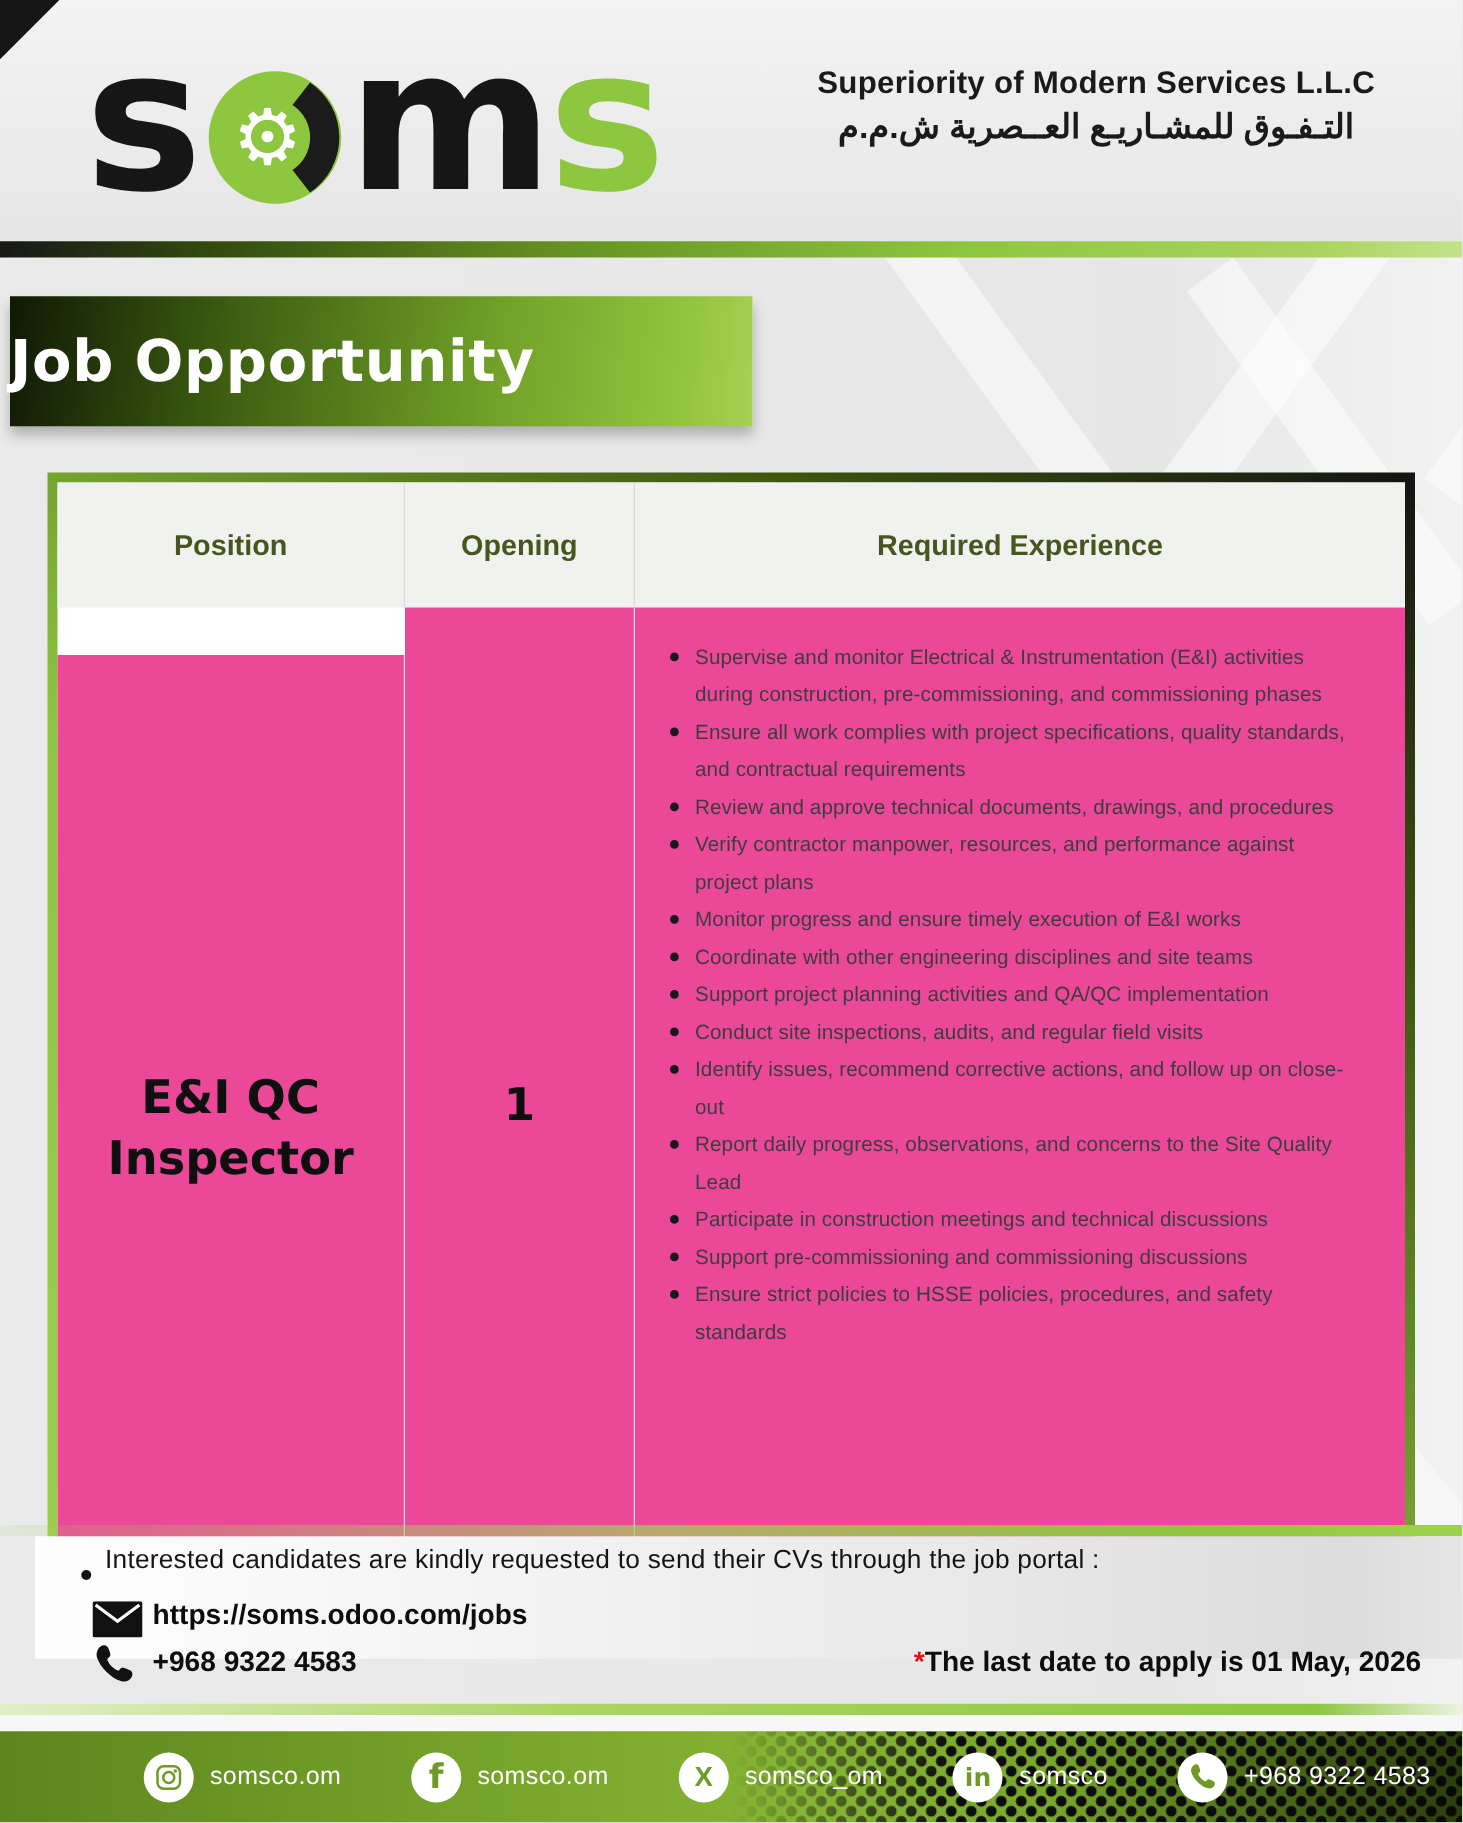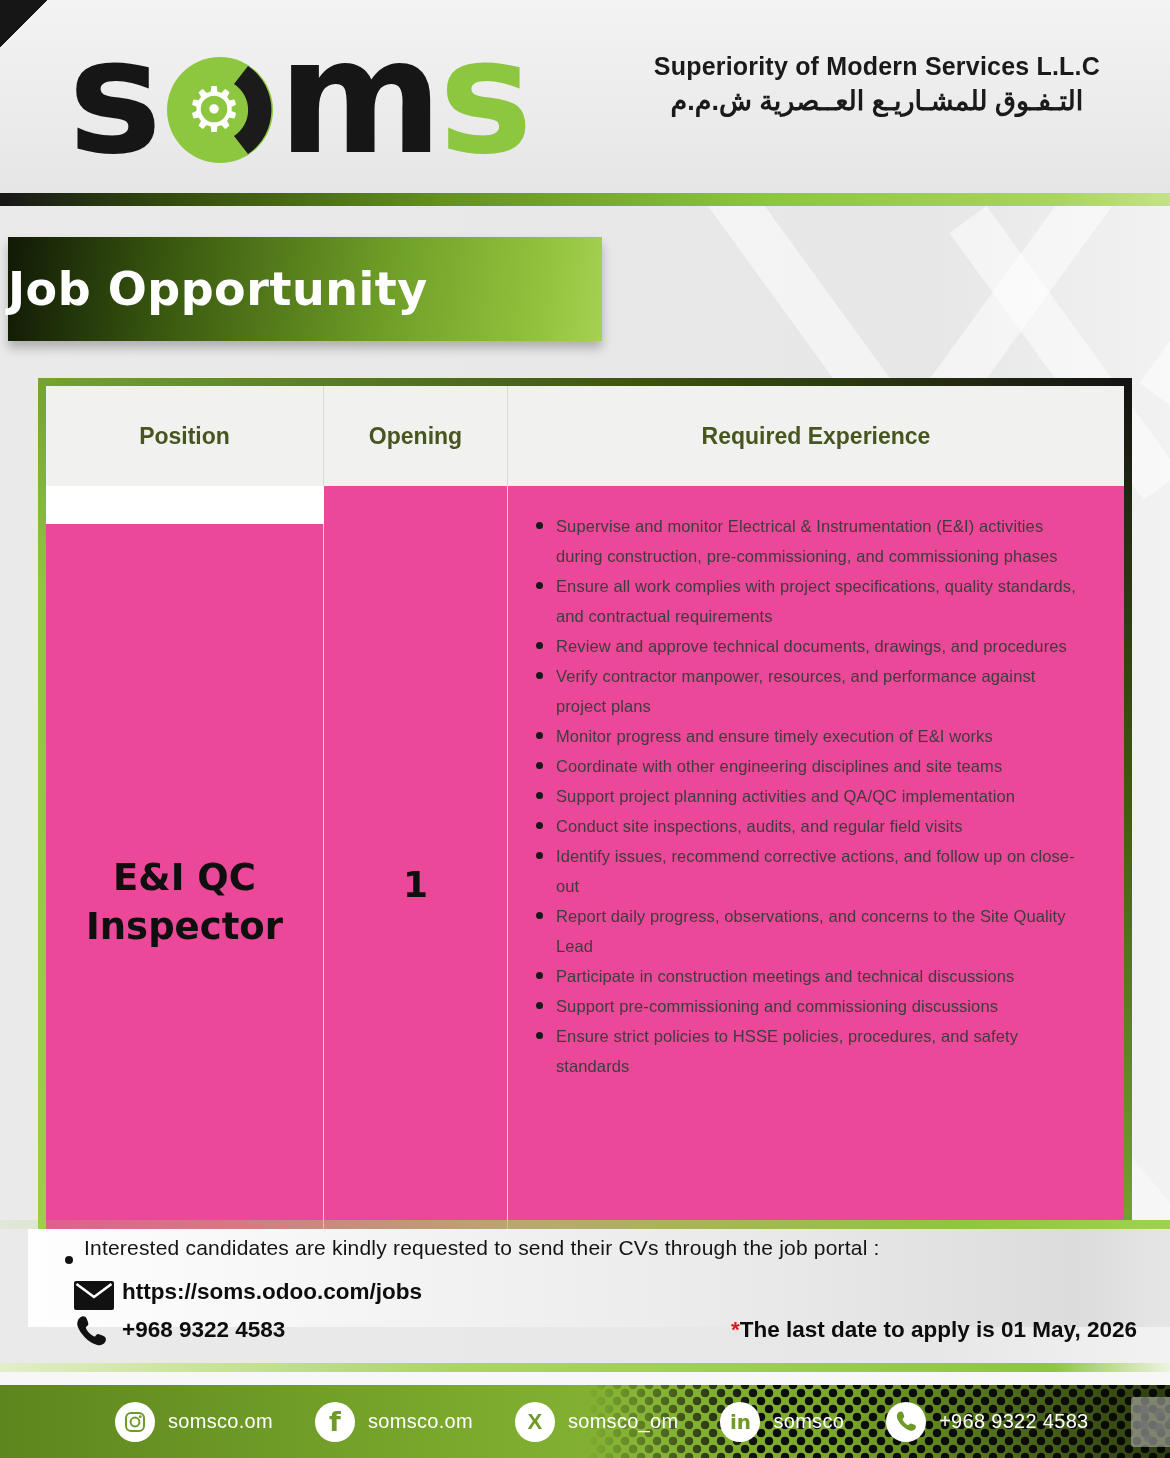--- a/index.html
+++ b/index.html
@@ -74,21 +74,21 @@
   .footer{position:absolute;top:1385px;left:0;right:0;height:73px;z-index:2;overflow:hidden;
     background:linear-gradient(to right,#5d861e,#79a82c 38%,#86b434 55%,#74a029 78%,#688f24);}
   .dots-overlay{position:absolute;top:0;bottom:0;left:50%;right:0;
     background-image:radial-gradient(#0d0d0d 4px,transparent 4.6px),radial-gradient(#0d0d0d 4px,transparent 4.6px);
     background-size:16px 16px;background-position:0 0,8px 8px;
     -webkit-mask-image:linear-gradient(to right,transparent,#000 30%);
     mask-image:linear-gradient(to right,transparent,#000 30%);}
   .footer-shade{position:absolute;inset:0;
     background:linear-gradient(to right,transparent 72%,rgba(8,10,2,.45) 92%,rgba(5,6,1,.6));}
   .footer-items{position:relative;display:flex;align-items:center;height:100%;
-    padding-left:115px;gap:42px;box-sizing:border-box;}
+    padding-left:115px;gap:56px;box-sizing:border-box;}
   .social-item{display:flex;align-items:center;gap:13px;white-space:nowrap;}
   .sicon{width:40px;height:40px;border-radius:50%;background:#fff;display:flex;
     align-items:center;justify-content:center;color:#6f9a28;font-weight:bold;flex:0 0 auto;}
   .sicon.fb{font-size:27px;font-family:"DejaVu Sans",sans-serif;}
   .sicon.xx{font-size:22px;}
   .sicon.li{font-size:20px;font-family:"DejaVu Sans",sans-serif;}
   .qr{width:50px;height:50px;border-radius:3px;background:rgba(190,190,190,.55);
     display:flex;align-items:center;justify-content:center;flex:0 0 auto;}
   .slabel{color:#fff;font-size:20px;letter-spacing:.3px;}
 </style>

